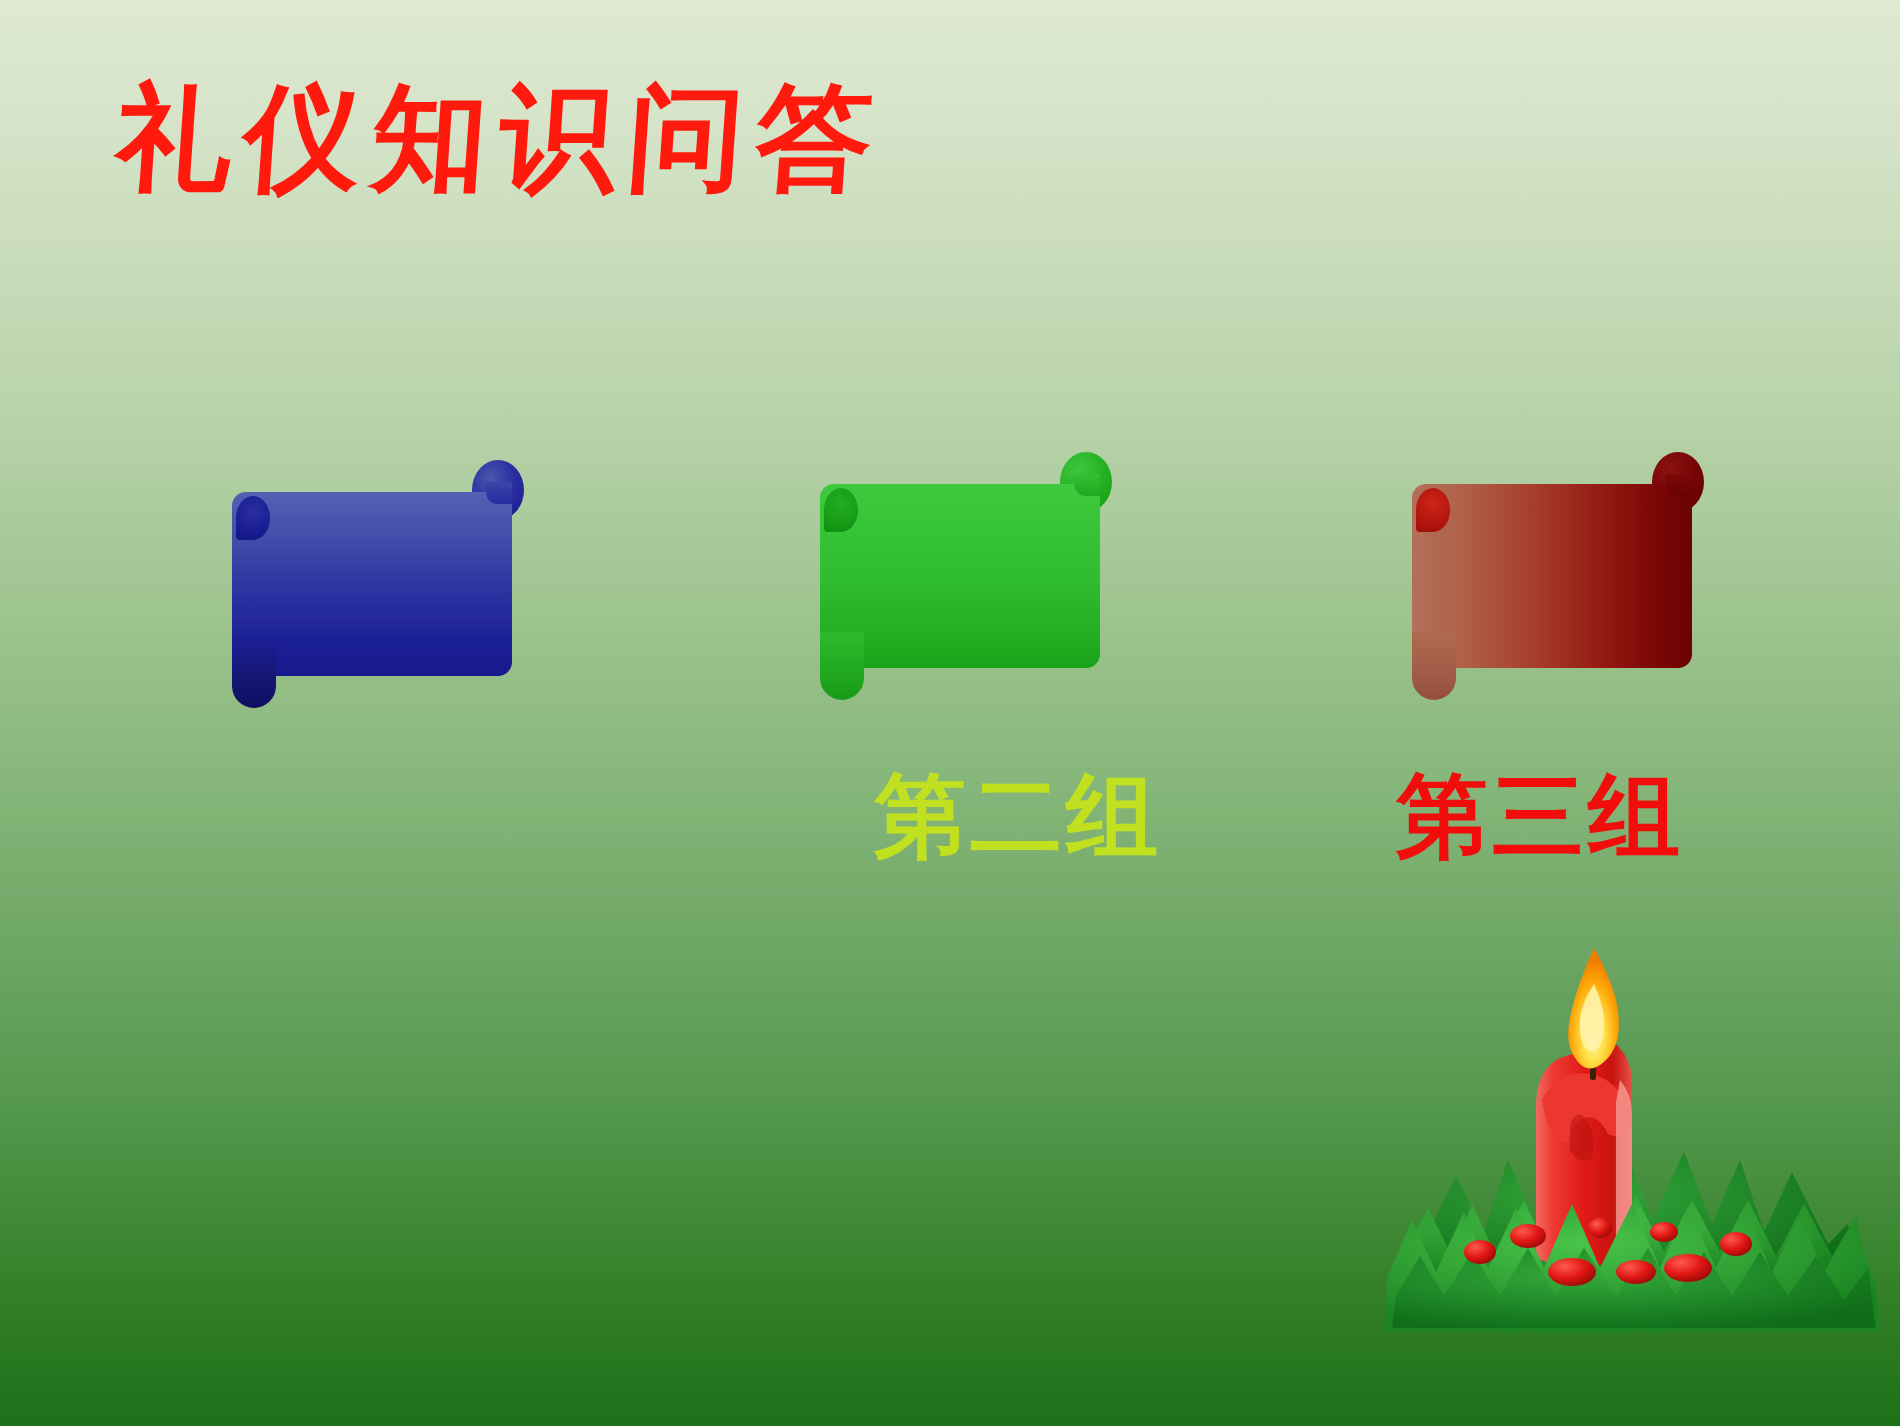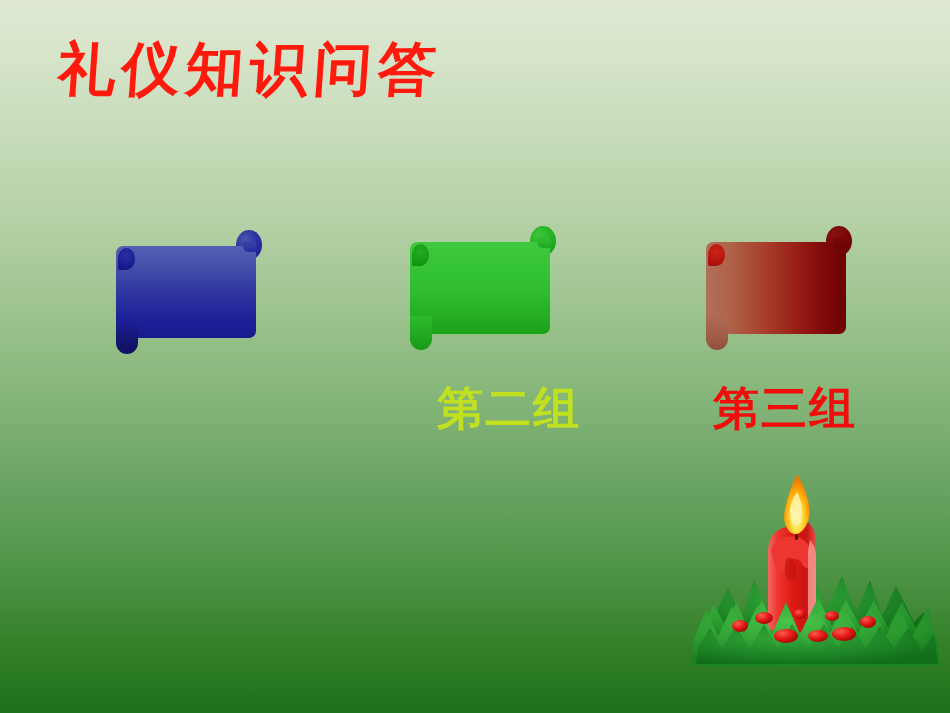--- a/index.html
+++ b/index.html
@@ -152,21 +152,21 @@
     position: absolute;
     font-family: "DejaVu Sans", "Liberation Sans", sans-serif;
     font-size: 46px;
     line-height: 50px;
     font-weight: 700;
     letter-spacing: 2px;
     white-space: nowrap;
   }
   #label-1 { left: 108px; top: 383px; color: #1a1ad1; }
   #label-2 { left: 405px; top: 383px; color: #c0e020; margin-left: 32px; }
-  #label-3 { left: 698px; top: 383px; color: #f20d0d; margin-left: 15px; }
+  #label-3 { left: 698px; top: 383px; color: #f20d0d; }
 
   
   #decoration {
     position: absolute;
     left: 692px;
     top: 470px;
     width: 250px;
     height: 200px;
   }
   #decoration svg { display: block; }

